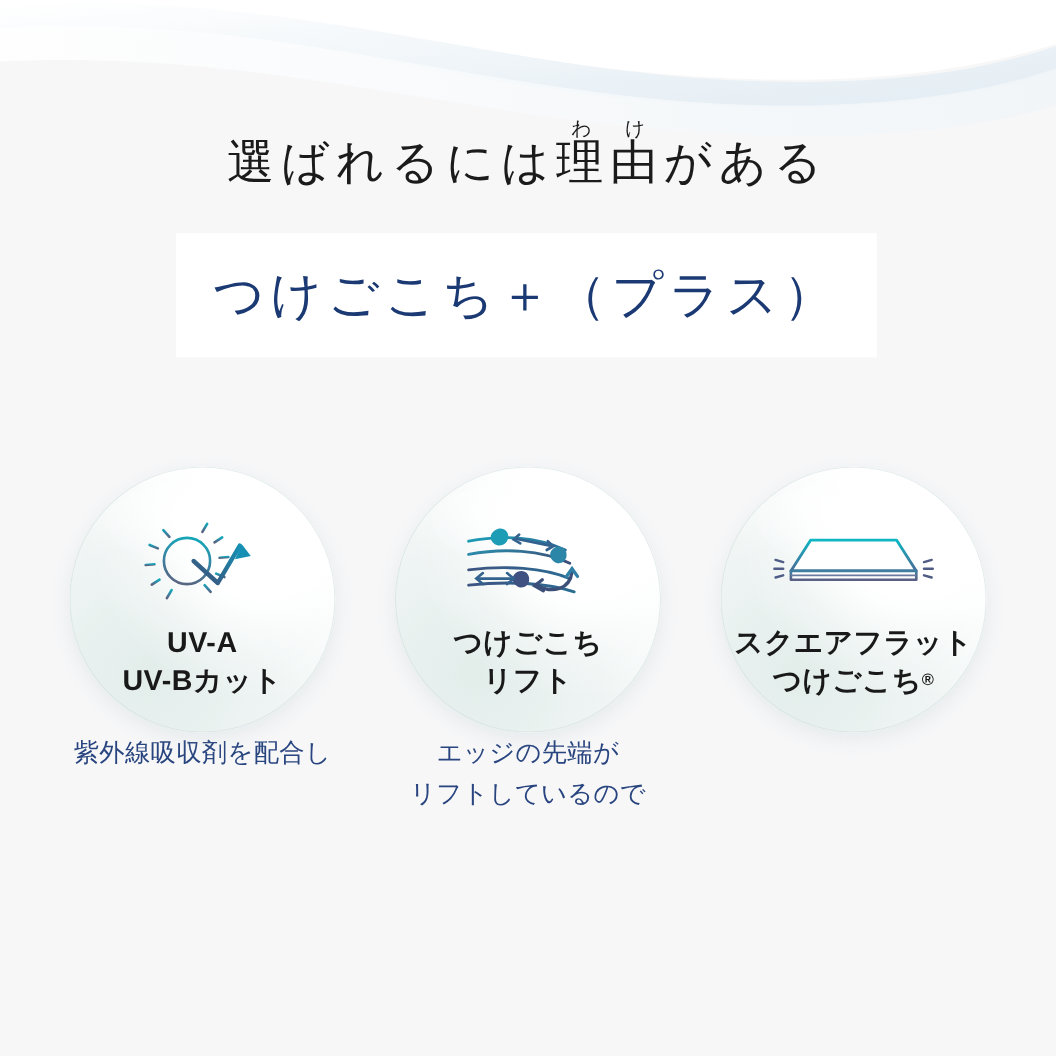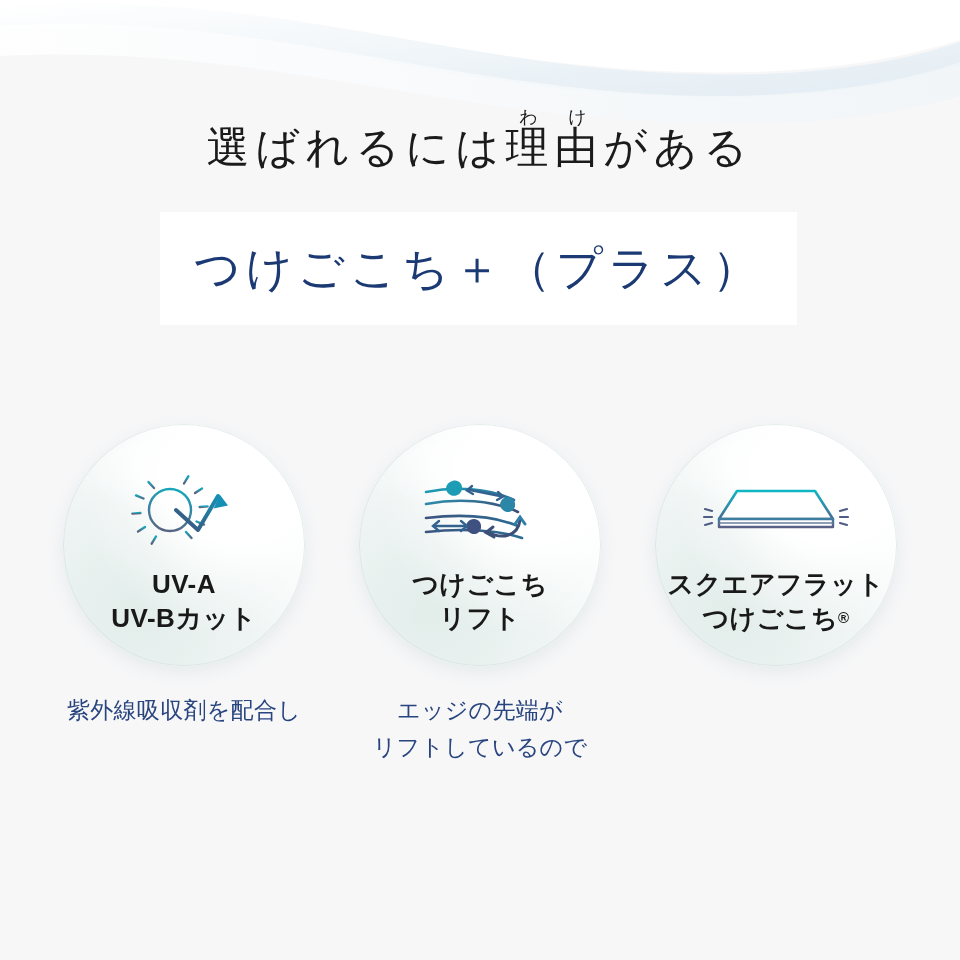--- a/index.html
+++ b/index.html
@@ -134,21 +134,20 @@
     letter-spacing: 0.5px;
     white-space: nowrap;
   }
   .bubble-label .sup {
     font-size: 15px;
     vertical-align: 4px;
     font-weight: 700;
   }
 
   .caption {
-    margin-top: 26px;
     text-align: center;
     font-size: 23px;
     color: #29457f;
     line-height: 1.6;
     letter-spacing: 0.3px;
     white-space: nowrap;
   }
 </style>
 </head>
 <body>

